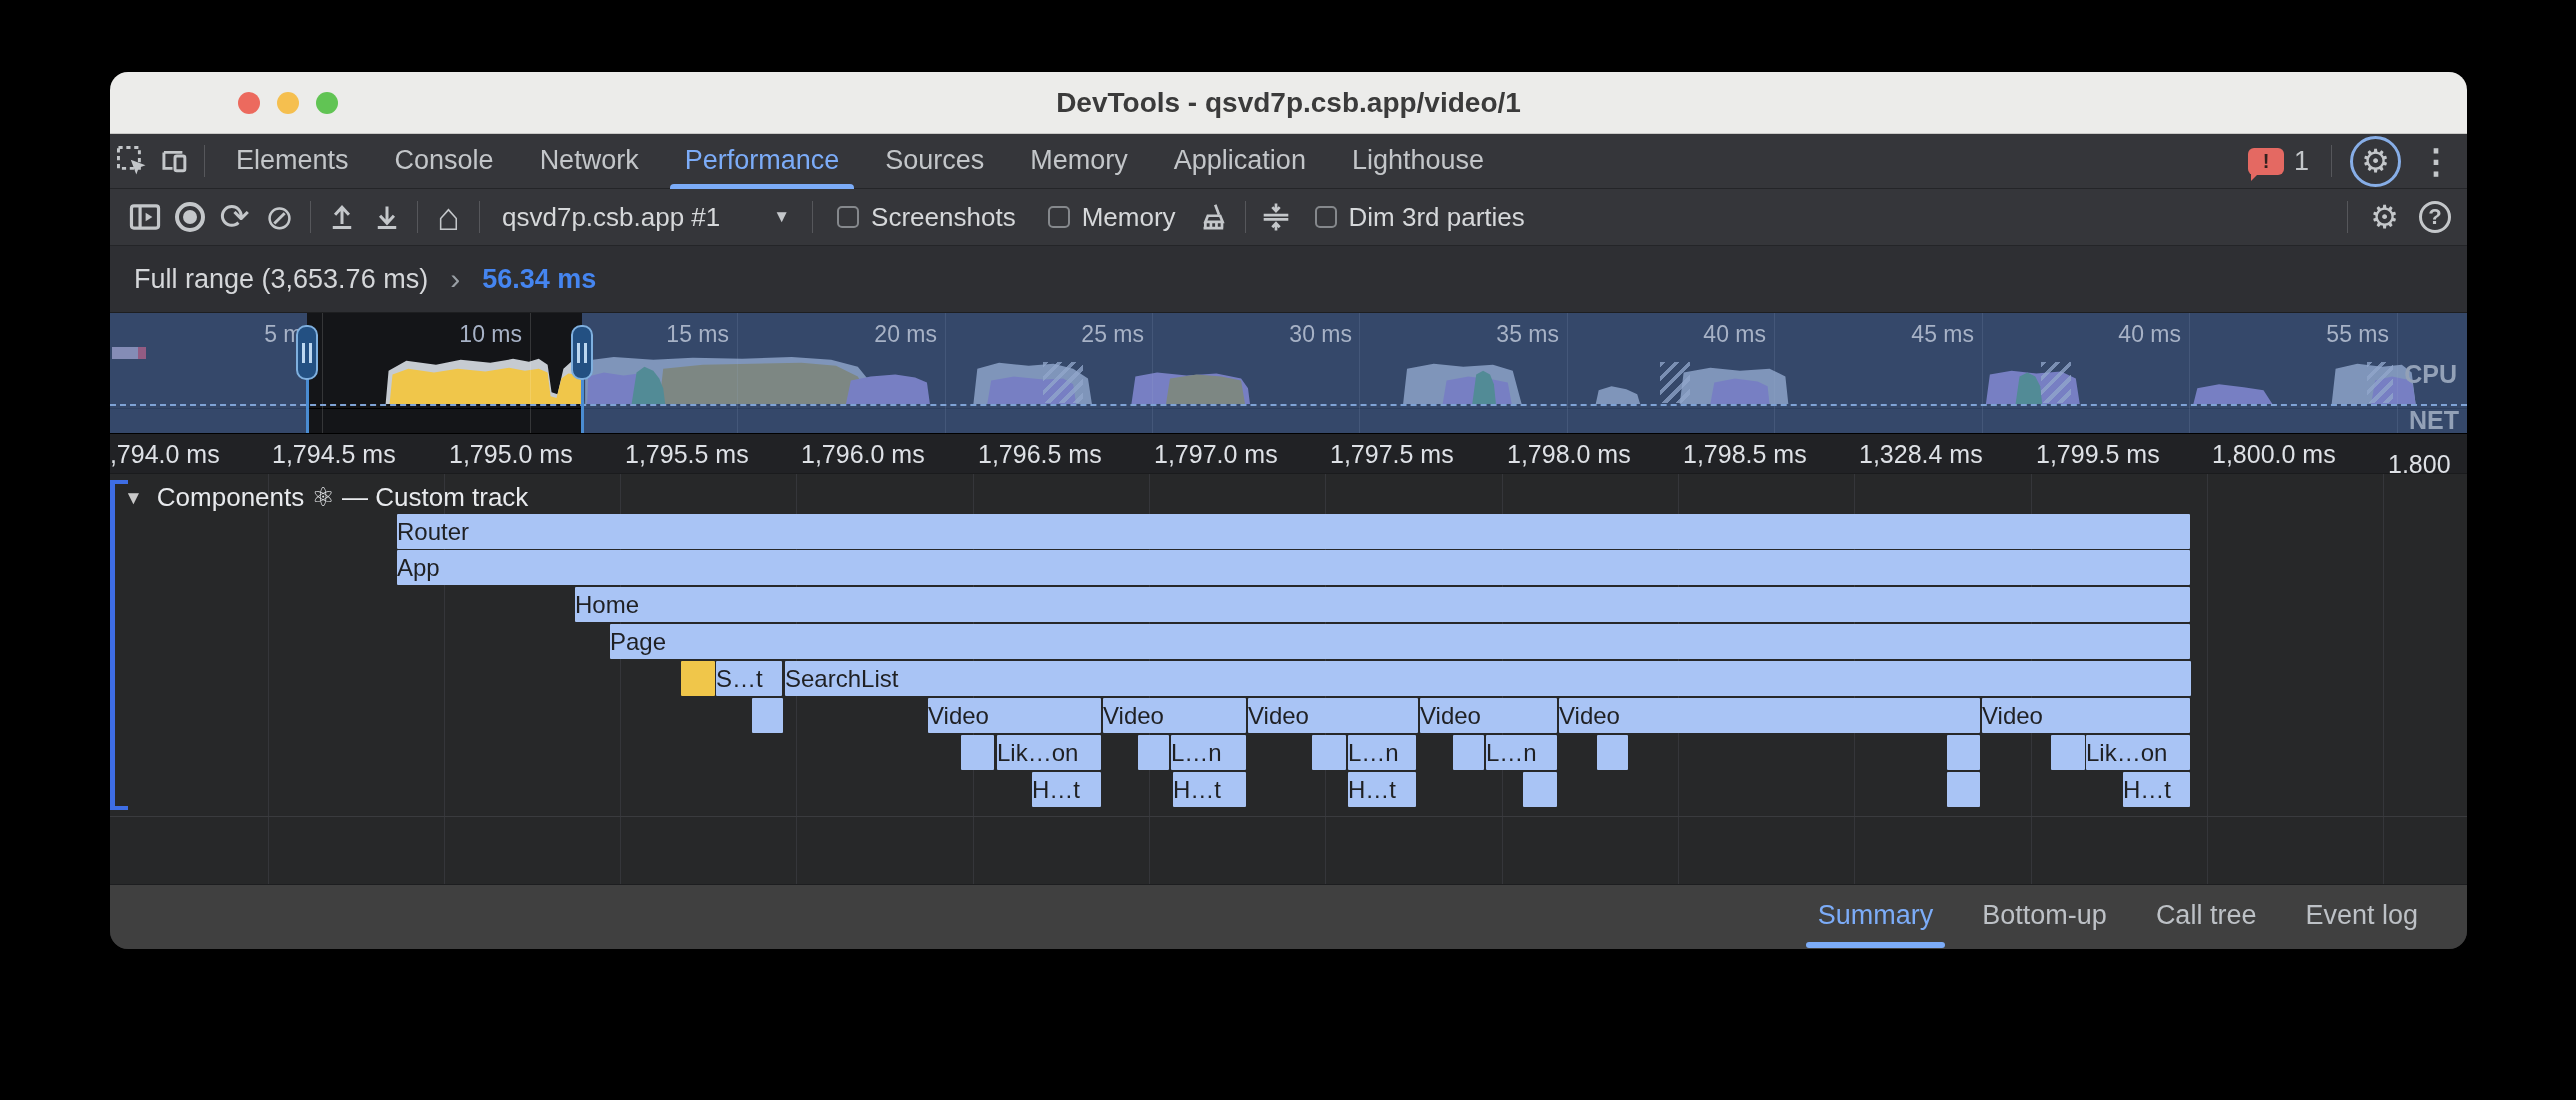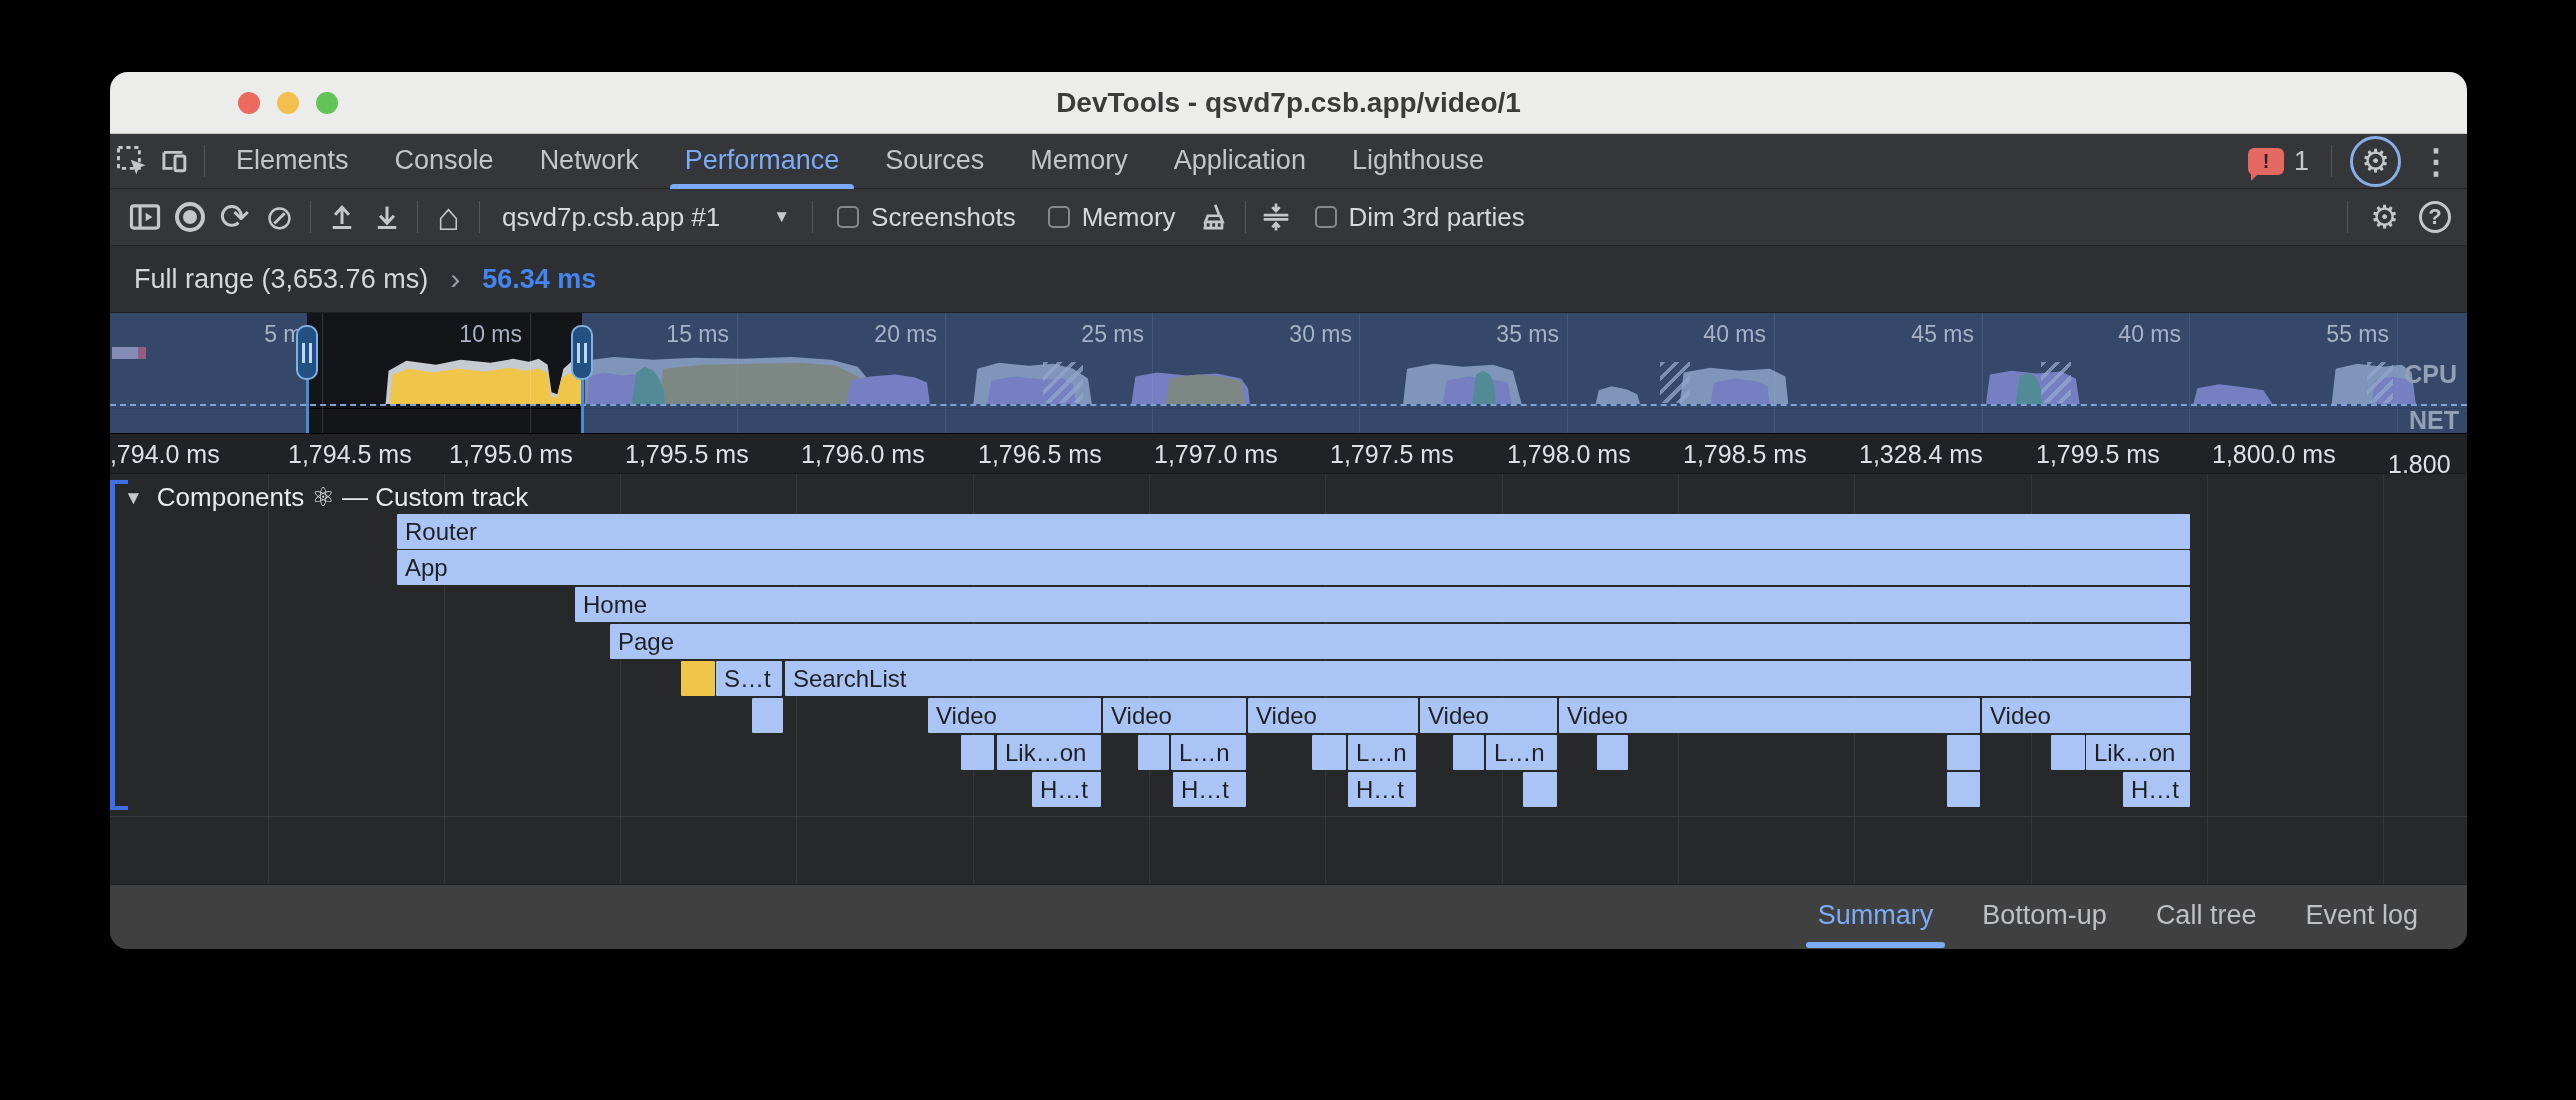--- a/index.html
+++ b/index.html
@@ -85,21 +85,21 @@
   
   #flame { flex:1; background:#272829; position:relative; overflow:hidden; }
   .fl-grid { position:absolute; top:0; bottom:0; width:1px; background:#35363A; }
   #flame-hline { position:absolute; left:0; right:0; top:342px; height:1px; background:#3A3B3E; }
   #track-header { position:absolute; left:14px; top:8px; display:flex; align-items:center; color:#E8EAED; font-size:26px; }
   #track-expander { color:#C8C8C8; font-size:19px; margin-right:14px; }
   #track-bracket { position:absolute; left:0; top:6px; width:5px; height:330px; background:#3E6DE4; }
   #track-bracket::before, #track-bracket::after { content:""; position:absolute; left:0; width:18px; height:4px; background:#3E6DE4; }
   #track-bracket::before { top:0; } #track-bracket::after { bottom:0; }
   .flame-bar { position:absolute; height:35px; background:#A9C4F5; color:#1F2023; font-size:24px;
-    line-height:35px; padding-left:8px; overflow:hidden; white-space:nowrap; border-radius:1px; }
+    line-height:35px; overflow:hidden; white-space:nowrap; border-radius:1px; }
   .flame-bar.yellow { background:#F0C64A; }
 
   
   #bottombar { height:65px; background:#404040; border-top:1px solid #1D1E20;
     display:flex; align-items:center; padding-left:34px; flex:none;justify-content:flex-end; }
   .btab { color:#BDC1C6; font-size:27px; margin-right:49px; height:65px; line-height:61px; position:relative; }
   .btab.active { color:#7CACF8; }
   .btab.active::after { content:""; position:absolute; left:-12px; right:-12px; bottom:2px; height:6px;
     background:#7CACF8; border-radius:6px; }
 </style>
@@ -303,21 +303,21 @@
     <div class="handle" style="left:461px;">
         <i></i>
         <i></i>
       </div>
     <div id="cpu-label">CPU</div>
     <div id="net-label">NET</div>
   </div>
 
   <div id="timebar">
       <div class="time-label" style="left: -14px;">1,794.0 ms</div>
-      <div class="time-label" style="left: 178px; text-align: center;">1,794.5 ms</div>
+      <div class="time-label" style="left: 162px; text-align: center;">1,794.5 ms</div>
       <div class="time-label" style="left: 339px;">1,795.0 ms</div>
       <div class="time-label" style="left: 515px;">1,795.5 ms</div>
       <div class="time-label" style="left: 691px;">1,796.0 ms</div>
       <div class="time-label" style="left: 868px;">1,796.5 ms</div>
       <div class="time-label" style="left: 1044px;">1,797.0 ms</div>
       <div class="time-label" style="left: 1220px;">1,797.5 ms</div>
       <div class="time-label" style="left: 1397px;">1,798.0 ms</div>
       <div class="time-label" style="left: 1573px;">1,798.5 ms</div>
       <div class="time-label" style="left: 1749px;">1,328.4 ms</div>
       <div class="time-label" style="left: 1926px;">1,799.5 ms</div>

